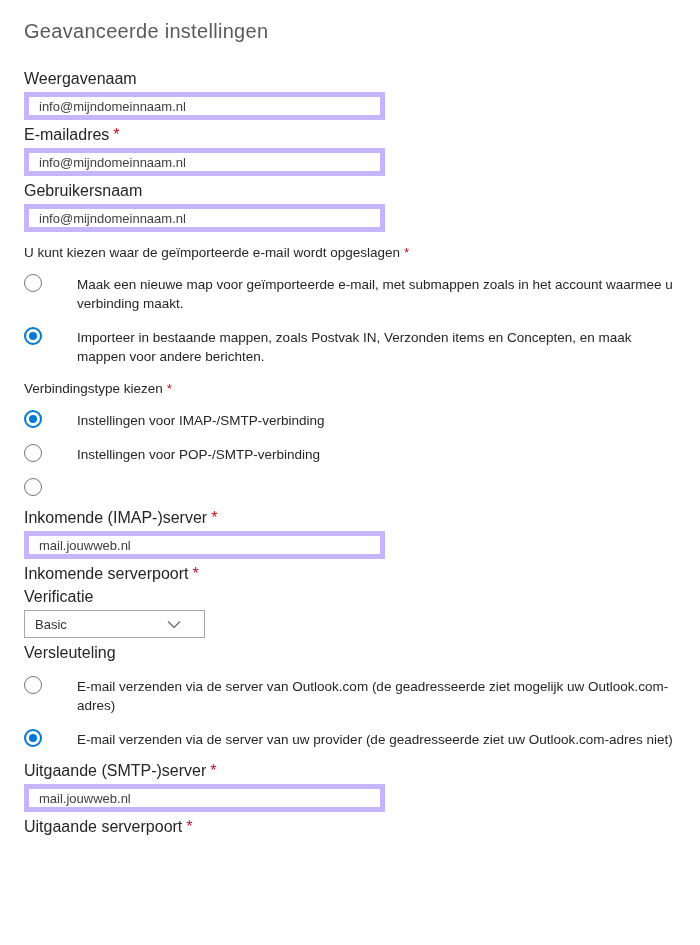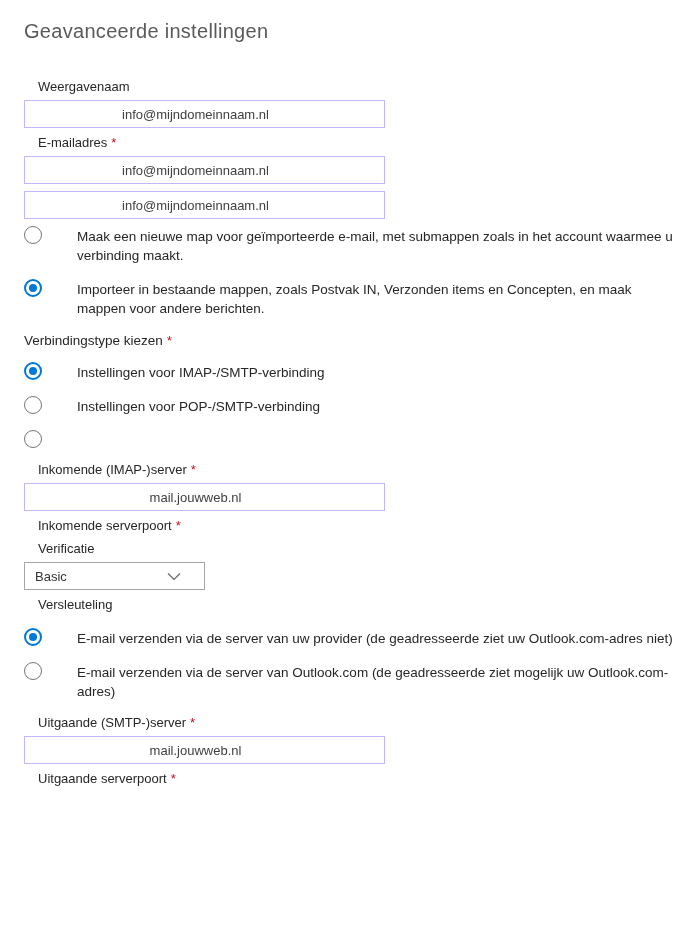--- a/index.html
+++ b/index.html
@@ -6,33 +6,33 @@
   html, body { background: #ffffff; }
   body {
     width: 700px; height: 945px; overflow: hidden;
     font-family: "Liberation Sans", "DejaVu Sans", sans-serif;
     color: #262626;
   }
   .page { padding: 20px 24px 0 24px; }
 
   .page-title {
     font-size: 20px; font-weight: 300; color: #5a5a5a;
-    letter-spacing: 0.3px; margin-bottom: 36px;
+    letter-spacing: 0.3px; margin-bottom: 28px;
   }
 
   .field { margin-bottom: 7px; }
   .field-label {
-    font-size: 13px; line-height: 16px; color: #262626; margin-bottom: 5px; margin-left: 14px;
+    font-size: 16px; line-height: 16px; color: #262626; margin-bottom: 5px;
   }
   .req { color: #c50f1f; margin-left: 4px; }
 
   .text-input {
-    width: 361px; height: 28px; border: 1px solid #c4b5fd; background: #fff;
+    width: 361px; height: 28px; border: 5px solid #c4b5fd; background: #fff;
     padding: 0 28px 0 10px; font-size: 13px; color: #404040;
-    font-family: inherit; outline: none; display: block; text-align: center;
+    font-family: inherit; outline: none; display: block;
   }
   .text-input.pw { letter-spacing: 1px; font-size: 12px; }
 
   .password-wrap { position: relative; width: 361px; }
   .autofill-icon {
     position: absolute; right: 7px; top: 6px; width: 22px; height: 17px; cursor: pointer;
   }
   .autofill-main {
     position: absolute; left: 0; top: 0; width: 17px; height: 12px;
     background: #7d7d7d; border-radius: 2px;
@@ -84,25 +84,27 @@
     <div class="field-label"><span>Weergavenaam</span></div>
     <input class="text-input" type="text" value="info@mijndomeinnaam.nl" style="">
   </div>
 
   <div class="field">
     <div class="field-label"><span>E-mailadres</span><span class="req">*</span></div>
     <input class="text-input" type="text" value="info@mijndomeinnaam.nl" style="">
   </div>
 
   <div class="field">
+    <div class="field-label"><span>Gebruikersnaam</span></div>
     <input class="text-input" type="text" value="info@mijndomeinnaam.nl" style="">
   </div>
 
 
   <div class="group">
+    <div class="section-label"><span>U kunt kiezen waar de geïmporteerde e-mail wordt opgeslagen</span><span class="req">*</span></div>
 
     <div class="radio-row">
       <span class="radio"></span>
       <span class="radio-label">Maak een nieuwe map voor geïmporteerde e-mail, met submappen zoals in het account waarmee u verbinding maakt.</span>
     </div>
 
     <div class="radio-row">
       <span class="radio selected"></span>
       <span class="radio-label">Importeer in bestaande mappen, zoals Postvak IN, Verzonden items en Concepten, en maak mappen voor andere berichten.</span>
     </div>
@@ -146,27 +148,27 @@
       </span>
     </div>
   </div>
 
   <div class="field">
     <div class="field-label"><span>Versleuteling</span></div>
   </div>
 
   <div class="group" style="margin-top:15px;">
     <div class="radio-row">
-      <span class="radio selected"></span>
-      <span class="radio-label">E-mail verzenden via de server van uw provider (de geadresseerde ziet uw Outlook.com-adres niet)</span>
+      <span class="radio"></span>
+      <span class="radio-label">E-mail verzenden via de server van Outlook.com (de geadresseerde ziet mogelijk uw Outlook.com-adres)</span>
     </div>
 
     <div class="radio-row">
-      <span class="radio"></span>
-      <span class="radio-label">E-mail verzenden via de server van Outlook.com (de geadresseerde ziet mogelijk uw Outlook.com-adres)</span>
+      <span class="radio selected"></span>
+      <span class="radio-label">E-mail verzenden via de server van uw provider (de geadresseerde ziet uw Outlook.com-adres niet)</span>
     </div>
   </div>
 
   <div class="field">
     <div class="field-label"><span>Uitgaande (SMTP-)server</span><span class="req">*</span></div>
     <input class="text-input" type="text" value="mail.jouwweb.nl" style="">
   </div>
 
   <div class="field">
     <div class="field-label"><span>Uitgaande serverpoort</span><span class="req">*</span></div>

